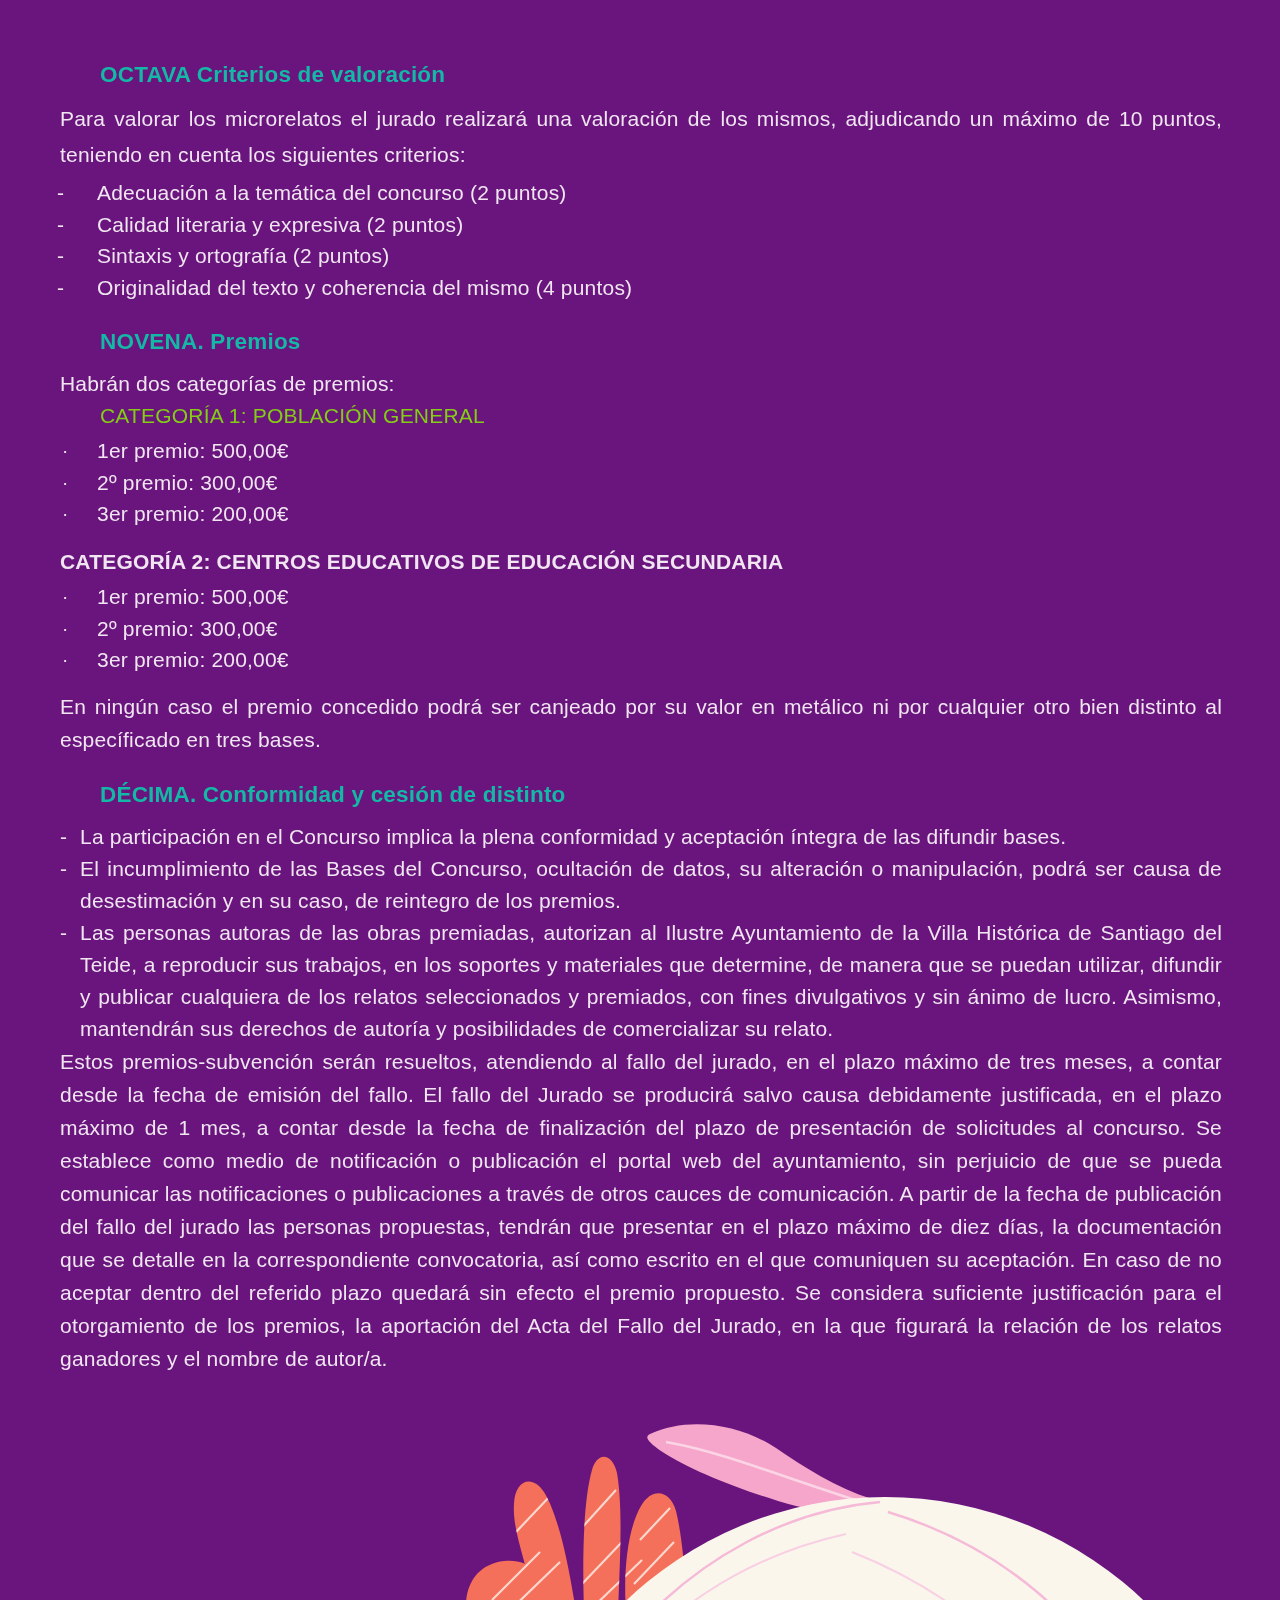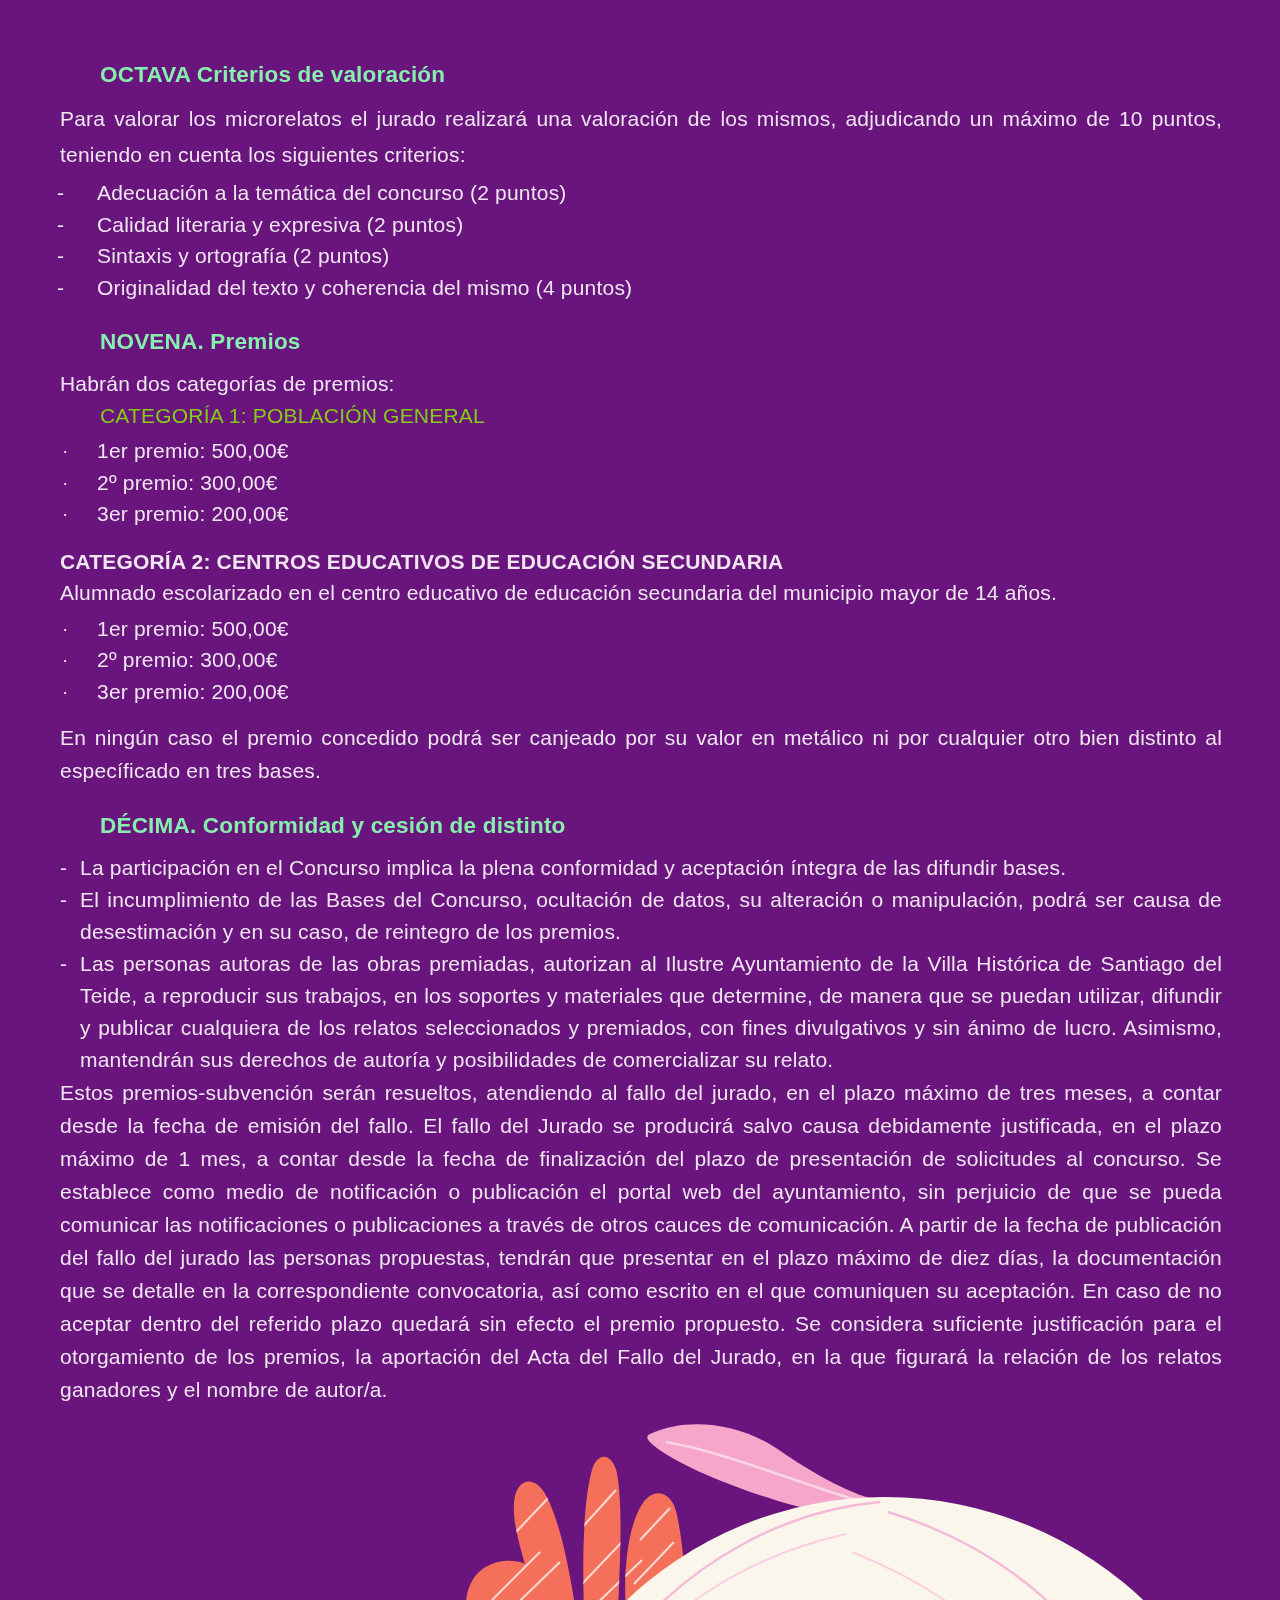--- a/index.html
+++ b/index.html
@@ -9,21 +9,21 @@
     background:#69157D;
     overflow:hidden;
     font-family:"Liberation Sans", sans-serif;
     color:#F0E5F1;
   }
   .content {
     position:absolute;
     top:62px; left:60px; right:58px;
   }
   .section-heading {
-    color:#86efac;
+    color:#14b8a6;
     font-size:22.5px;
     font-weight:700;
     line-height:26px;
     letter-spacing:0.2px;
     margin:26px 0 13px 40px;
   }
   section:first-child .section-heading { margin-top:0; }
   .para {
     font-size:21px;
     line-height:36px;
@@ -119,21 +119,20 @@
       <li>
         <span class="marker">·</span>
         <span>2º premio: 300,00€</span>
       </li>
       <li>
         <span class="marker">·</span>
         <span>3er premio: 200,00€</span>
       </li>
     </ul>
     <p class="line gap-top">CATEGORÍA 2: CENTROS EDUCATIVOS DE EDUCACIÓN SECUNDARIA</p>
-    <p class="line">Alumnado escolarizado en el centro educativo de educación secundaria del municipio mayor de 14 años.</p>
     <ul class="dot-list">
       <li>
         <span class="marker">·</span>
         <span>1er premio: 500,00€</span>
       </li>
       <li>
         <span class="marker">·</span>
         <span>2º premio: 300,00€</span>
       </li>
       <li>

